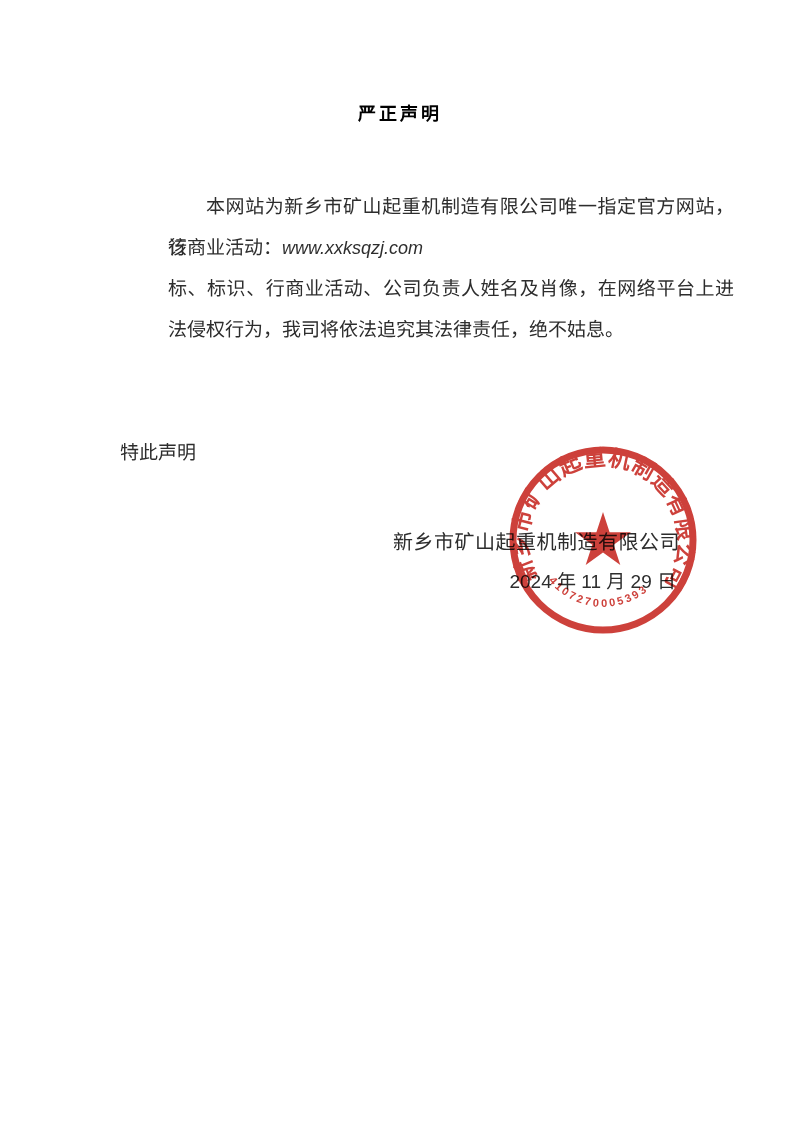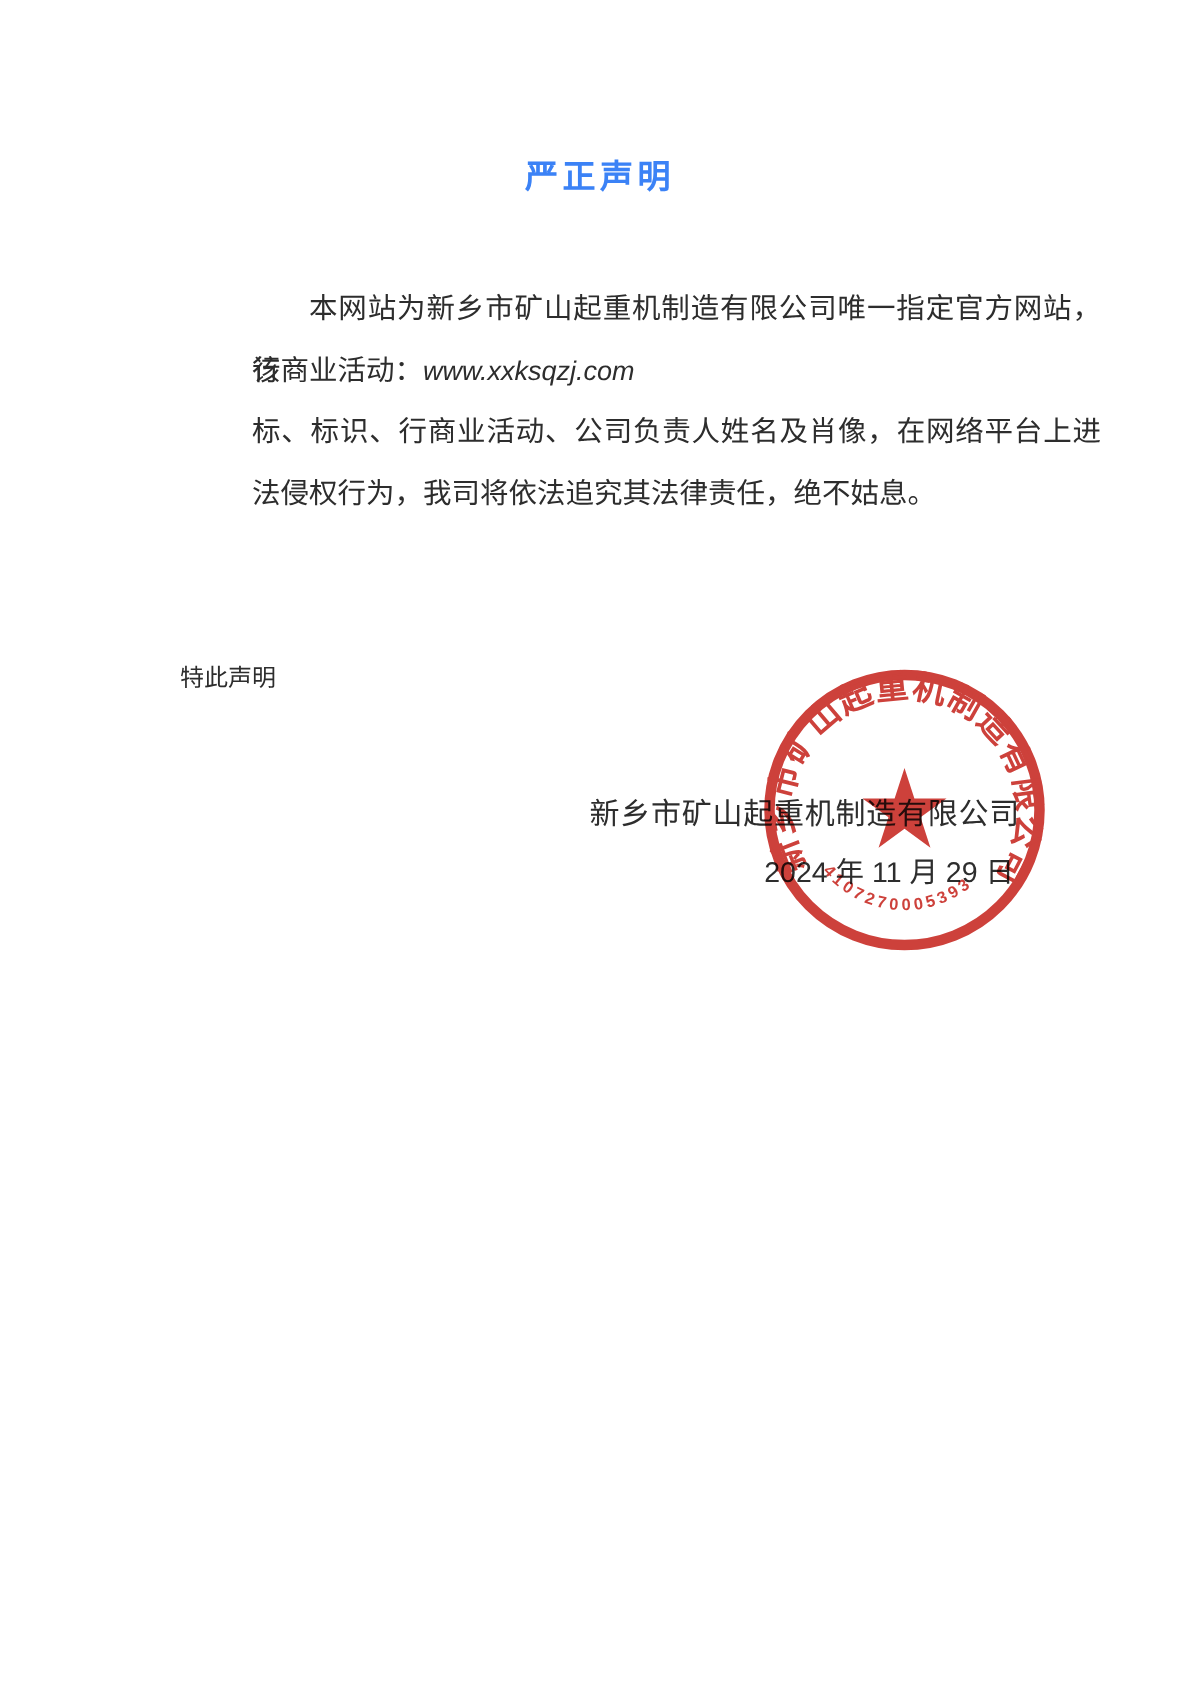--- a/index.html
+++ b/index.html
@@ -11,24 +11,24 @@
     overflow: hidden;
     font-family: "Liberation Serif", "DejaVu Serif", serif;
     color: #2d2d2d;
   }
   .doc-title {
     position: absolute;
     top: 99px;
     left: 0;
     width: 100%;
     text-align: center;
-    font-size: 22px;
+    font-size: 18px;
     font-weight: bold;
     letter-spacing: 3px;
-    color: #3b82f6;
+    color: #000000;
   }
   .body-block {
     position: absolute;
     left: 120px;
     top: 186px;
     width: 566px;
     margin-left: 48px;
   }
   .body-line {
     height: 41px;
@@ -47,21 +47,21 @@
     font-family: "Liberation Sans", "DejaVu Sans", sans-serif;
     font-size: 18px;
     font-style: italic;
   }
   .closing-line {
     position: absolute;
     left: 120px;
     top: 432px;
     height: 41px;
     line-height: 41px;
-    font-size: 16px;
+    font-size: 19px;
     color: #2d2d2d;
   }
   .signature-company {
     position: absolute;
     right: 120px;
     top: 526px;
     font-size: 20px;
     letter-spacing: 0.5px;
     color: #2d2d2d;
   }

